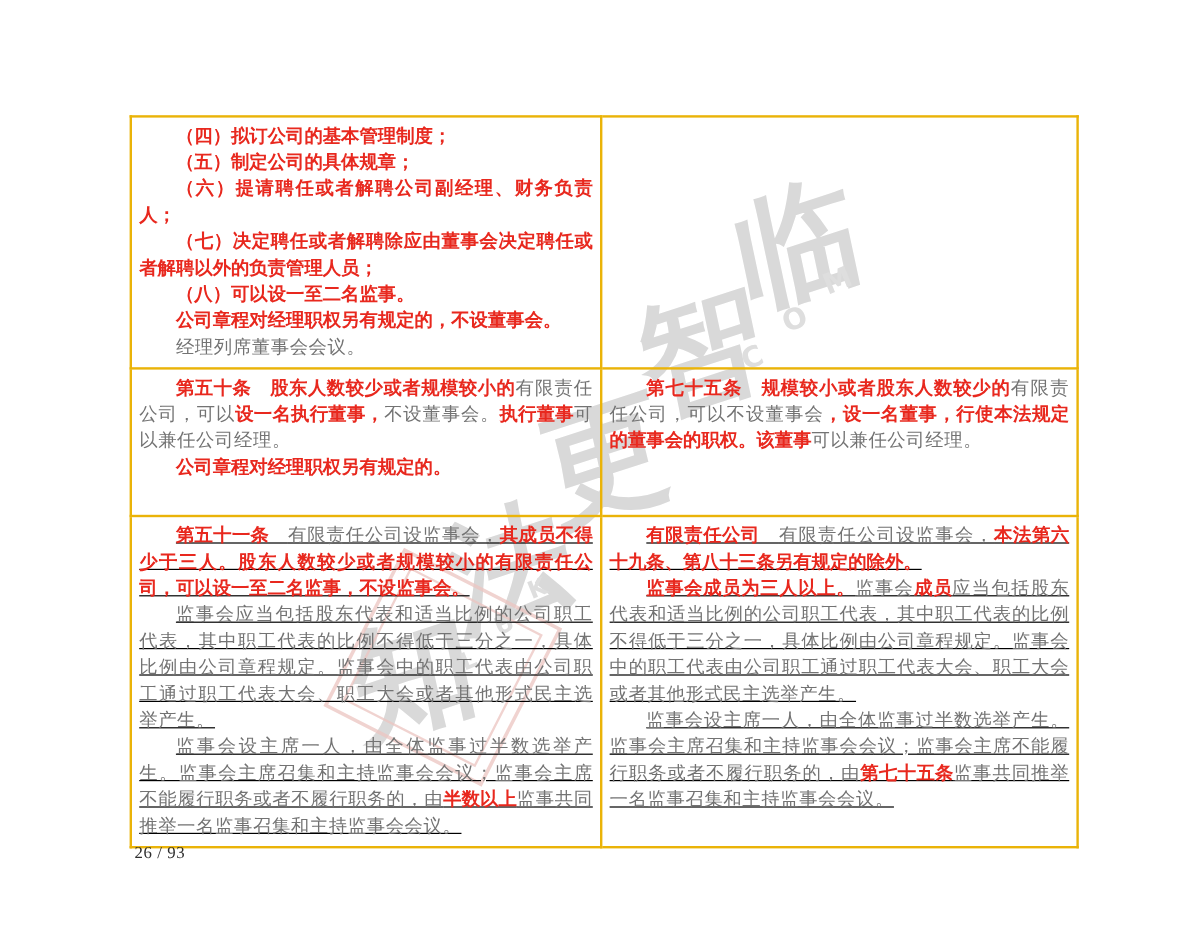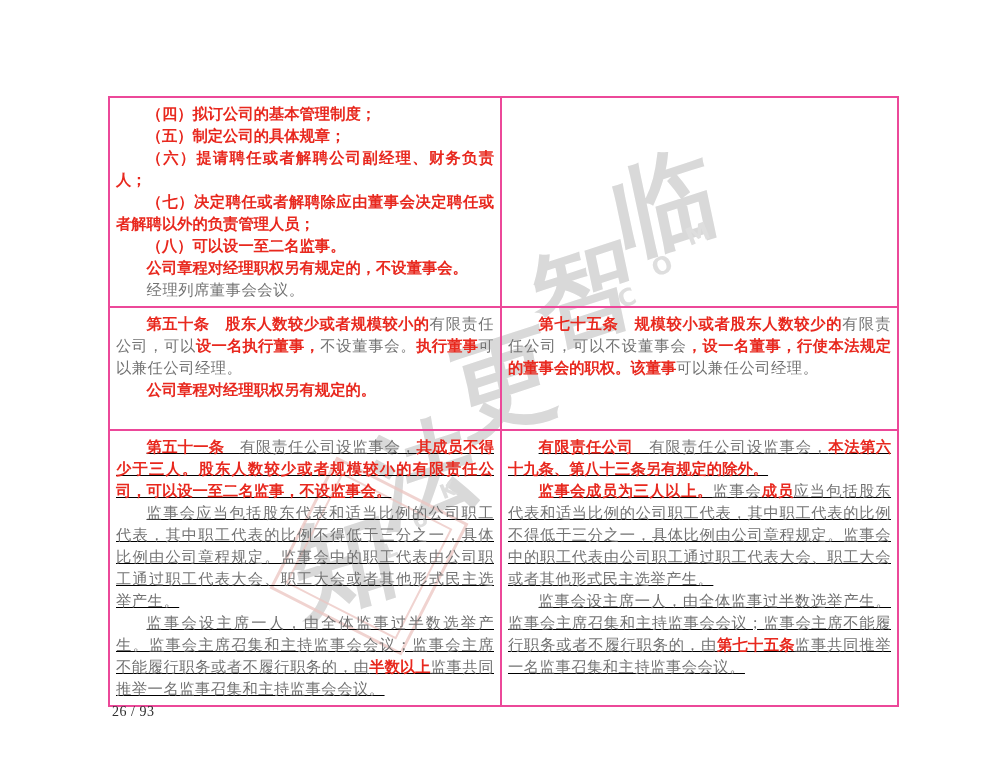--- a/index.html
+++ b/index.html
@@ -30,21 +30,21 @@
     position:absolute;left:9px;top:9px;right:9px;bottom:9px;
     border:2px solid #ecc5c1;
   }
   
   table.compare{
     position:absolute;left:108px;top:96px;z-index:1;
     border-collapse:collapse;table-layout:fixed;
     background:transparent;
   }
   table.compare td{
-    border:2px solid #ec4899;
+    border:2px solid #eab308;
     vertical-align:top;
     padding:5px 6px;
   }
   td.col-left{width:378px;}
   td.col-right{width:383px;}
   tr.row-0{height:196px;}
   tr.row-1{height:123px;}
   tr.row-2{height:256px;text-decoration:underline;}
   td.pad-r0{padding-top:6px;}
   td.pad-r1-left{padding-top:15px;}

